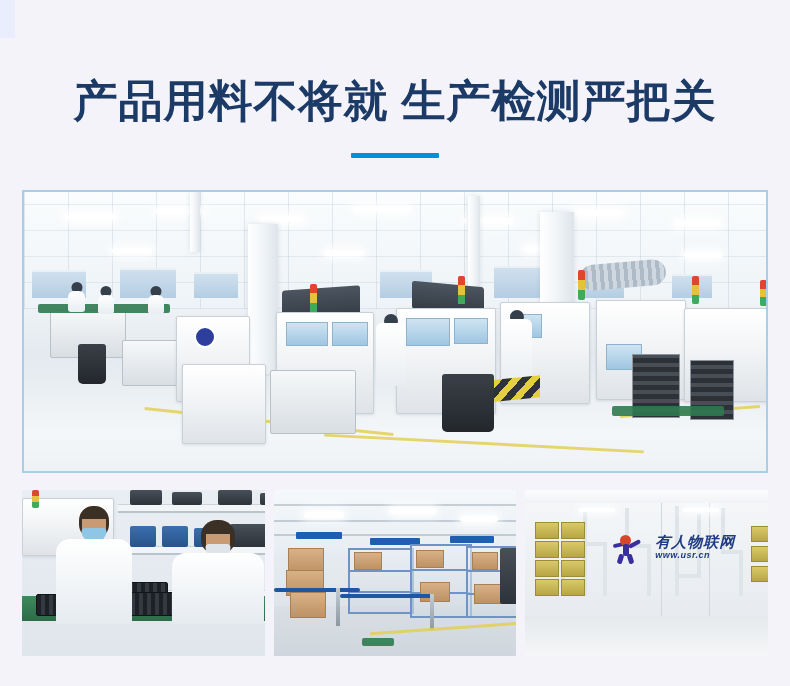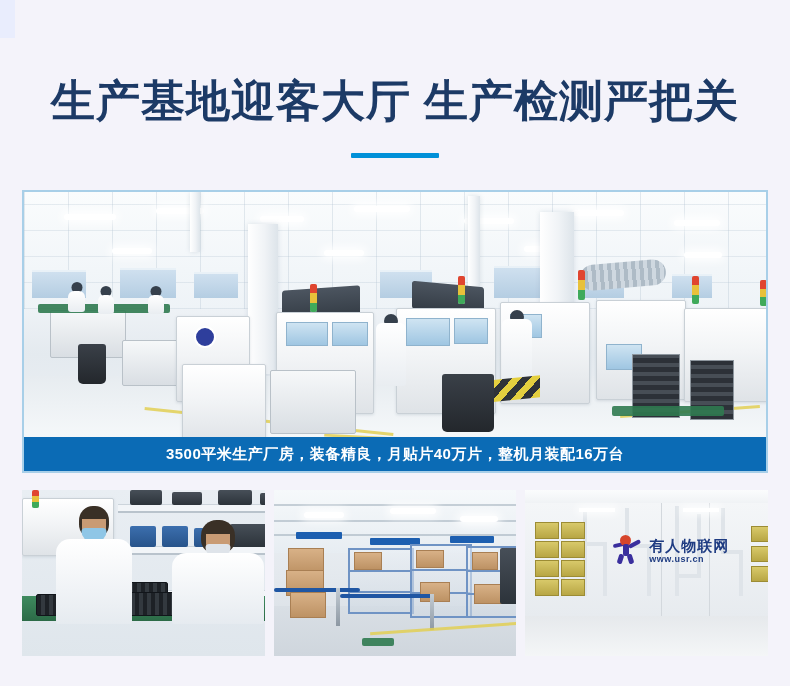--- a/index.html
+++ b/index.html
@@ -338,21 +338,21 @@
   .lobby-floor {
     position: absolute; left:0; right:0; bottom:0; height: 24%;
     background: linear-gradient(180deg, #e6e9ec 0%, #f4f6f7 100%);
   }
   .tube {
     position: absolute; height: 4px; background: #ffffff;
     box-shadow: 0 0 8px 2px rgba(255,255,255,.9);
   }
   .logo-wrap {
     position: absolute;
-    display: flex; align-items: flex-end; gap: 6px;
+    display: flex; align-items: flex-start; gap: 12px; font-style: italic;
   }
   .logo-figure { position: relative; width: 30px; height: 30px; }
   .logo-figure .lf-head {
     position: absolute; left: 7px; top: 1px;
     width: 11px; height: 11px; border-radius: 50%;
     background: #d6452c;
   }
   .logo-figure .lf-body {
     position: absolute; left: 10px; top: 10px;
     width: 6px; height: 12px; background: #3a2f9e; border-radius: 2px;
@@ -390,21 +390,21 @@
   }
 </style>
 </head>
 <body>
 
 <div class="page">
 
   <div class="edge-tint"></div>
 
   <div class="heading-block">
-    <div class="heading-title">生产基地迎客大厅  生产检测严把关</div>
+    <div class="heading-title">产品用料不将就  生产检测严把关</div>
     <div class="heading-rule"></div>
   </div>
 
   <div class="hero photo">
     <div class="scene hero-scene">
 
       <div class="ceiling">
         <div class="ceiling-grid"></div>
       </div>
 
@@ -516,21 +516,20 @@
       <div class="machine" style="left:660px; top:116px; width:86px; height:92px;"></div>
       <div class="screen" style="left:582px; top:152px; width:34px; height:24px;"></div>
       <div class="rack" style="left:608px; top:162px; width:46px; height:62px;"></div>
       <div class="rack" style="left:666px; top:168px; width:42px; height:58px;"></div>
       <div class="hazard" style="left:424px; top:188px; width:92px; height:22px; transform:skewY(-6deg);"></div>
       <div class="bin" style="left:418px; top:182px; width:52px; height:58px;"></div>
       <div class="green-top" style="left:588px; top:214px; width:112px; height:10px;"></div>
       <div class="cart" style="left:246px; top:178px; width:84px; height:62px;"></div>
     </div>
 
-    <div class="caption">3500平米生产厂房，装备精良，月贴片40万片，整机月装配16万台</div>
   </div>
 
   <div class="row">
 
     <div class="card photo">
       <div class="scene qc-scene">
         <div class="shelf" style="left:96px; top:14px;  right:0; height:6px;"></div>
         <div class="shelf" style="left:96px; top:56px;  right:0; height:6px;"></div>
         <div class="shelf" style="left:96px; top:100px; right:0; height:6px;"></div>
         <div class="box-dark" style="left:108px; top:0px;  width:32px; height:15px;"></div>

